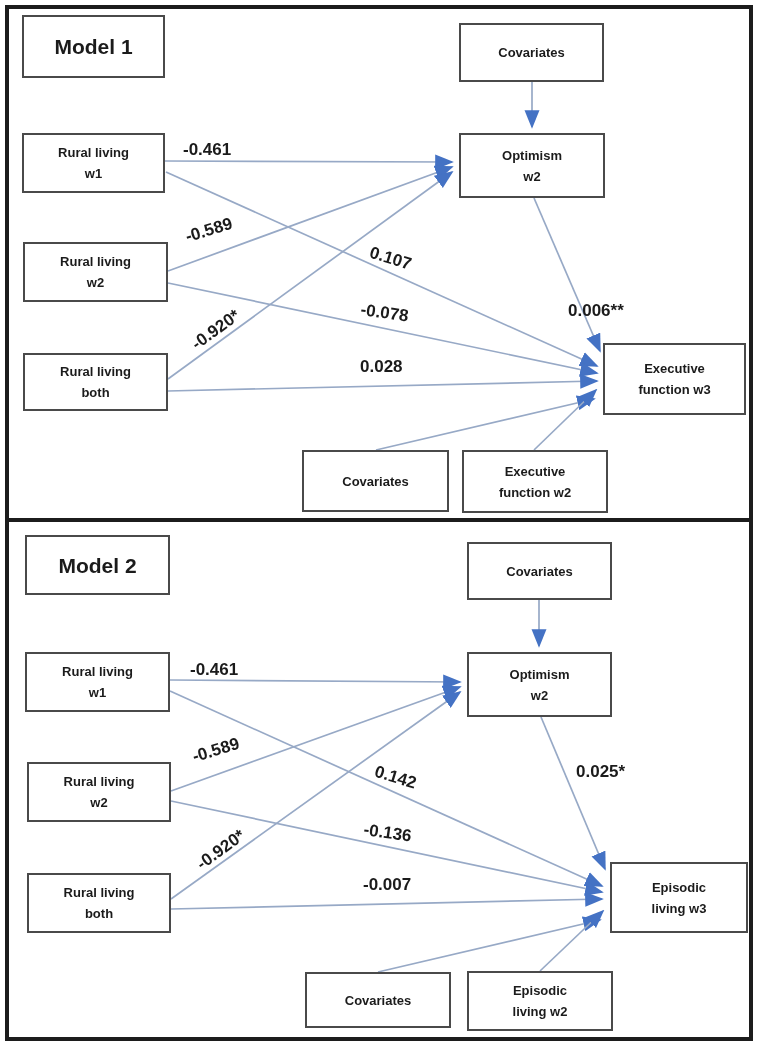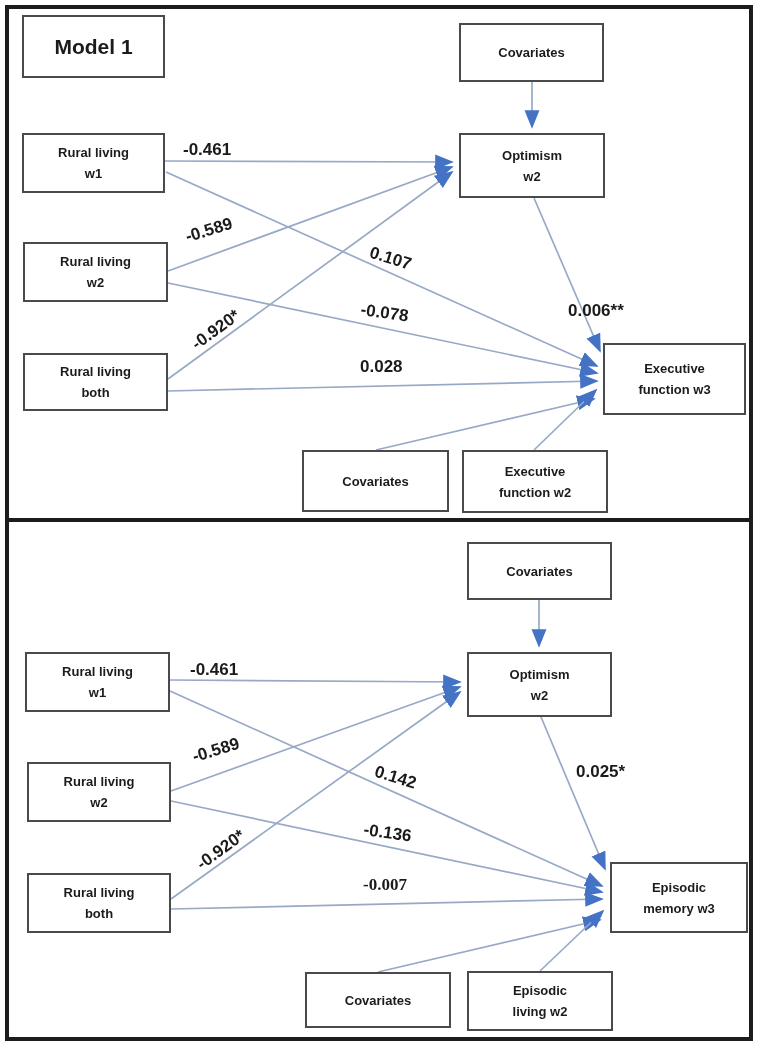--- a/index.html
+++ b/index.html
@@ -129,20 +129,23 @@
   </div>
 
   <div class="coef" style="left:183px;top:140px;">-0.461</div>
   <div class="coef" style="left:183px;top:228px;transform:rotate(-17deg);">-0.589</div>
   <div class="coef" style="left:188px;top:338px;transform:rotate(-36deg);">-0.920*</div>
   <div class="coef" style="left:373px;top:243px;transform:rotate(17deg);">0.107</div>
   <div class="coef" style="left:362px;top:300px;transform:rotate(8deg);">-0.078</div>
   <div class="coef" style="left:360px;top:357px;">0.028</div>
   <div class="coef" style="left:568px;top:257px;margin-top:44px;">0.006**</div>
 
+  <div class="node title-node" style="left:25px;top:535px;width:145px;height:60px;">
+    <span>Model 2</span>
+  </div>
 
   <div class="node" style="left:467px;top:542px;width:145px;height:58px;">
     <span>Covariates</span>
   </div>
 
   <div class="node" style="left:25px;top:652px;width:145px;height:60px;">
     <span>Rural living</span>
     <span>w1</span>
   </div>
 
@@ -156,33 +159,33 @@
     <span>w2</span>
   </div>
 
   <div class="node" style="left:27px;top:873px;width:144px;height:60px;">
     <span>Rural living</span>
     <span>both</span>
   </div>
 
   <div class="node" style="left:610px;top:862px;width:138px;height:71px;">
     <span>Episodic</span>
-    <span>memory w3</span>
+    <span>living w3</span>
   </div>
 
   <div class="node" style="left:305px;top:972px;width:146px;height:56px;">
     <span>Covariates</span>
   </div>
 
   <div class="node" style="left:467px;top:971px;width:146px;height:60px;">
     <span>Episodic</span>
     <span>living w2</span>
   </div>
 
   <div class="coef" style="left:190px;top:660px;">-0.461</div>
   <div class="coef" style="left:190px;top:748px;transform:rotate(-17deg);">-0.589</div>
   <div class="coef" style="left:193px;top:858px;transform:rotate(-36deg);">-0.920*</div>
   <div class="coef" style="left:378px;top:762px;transform:rotate(17deg);">0.142</div>
   <div class="coef" style="left:365px;top:820px;transform:rotate(8deg);">-0.136</div>
-  <div class="coef" style="left:363px;top:875px;font-family:Liberation Serif, serif;">-0.007</div>
+  <div class="coef" style="left:363px;top:875px;">-0.007</div>
   <div class="coef" style="left:576px;top:762px;">0.025*</div>
 
 </div>
 
 </body></html>

